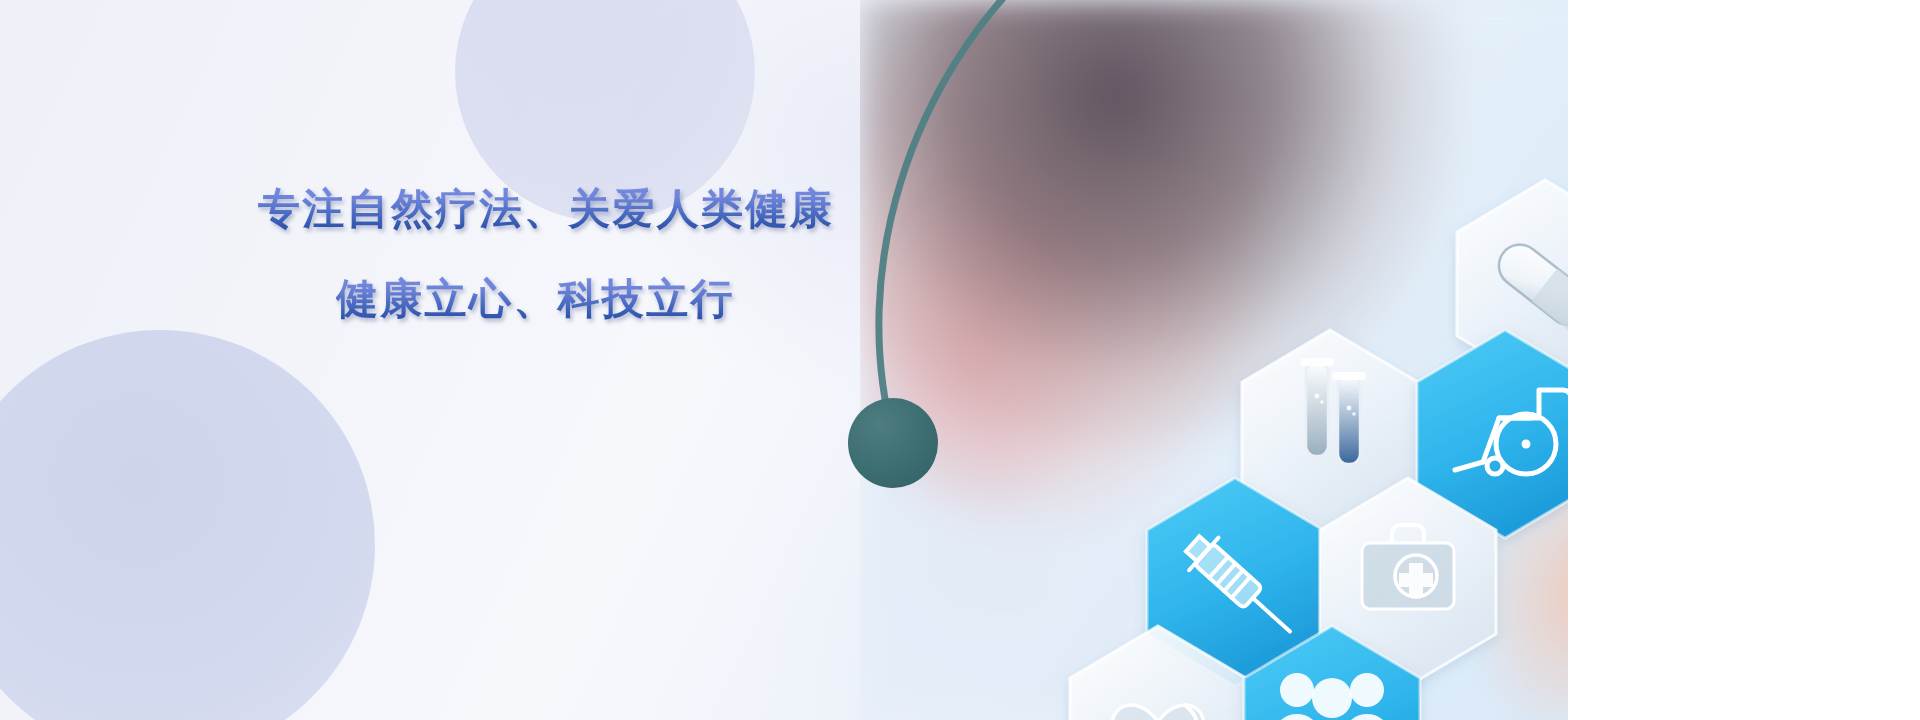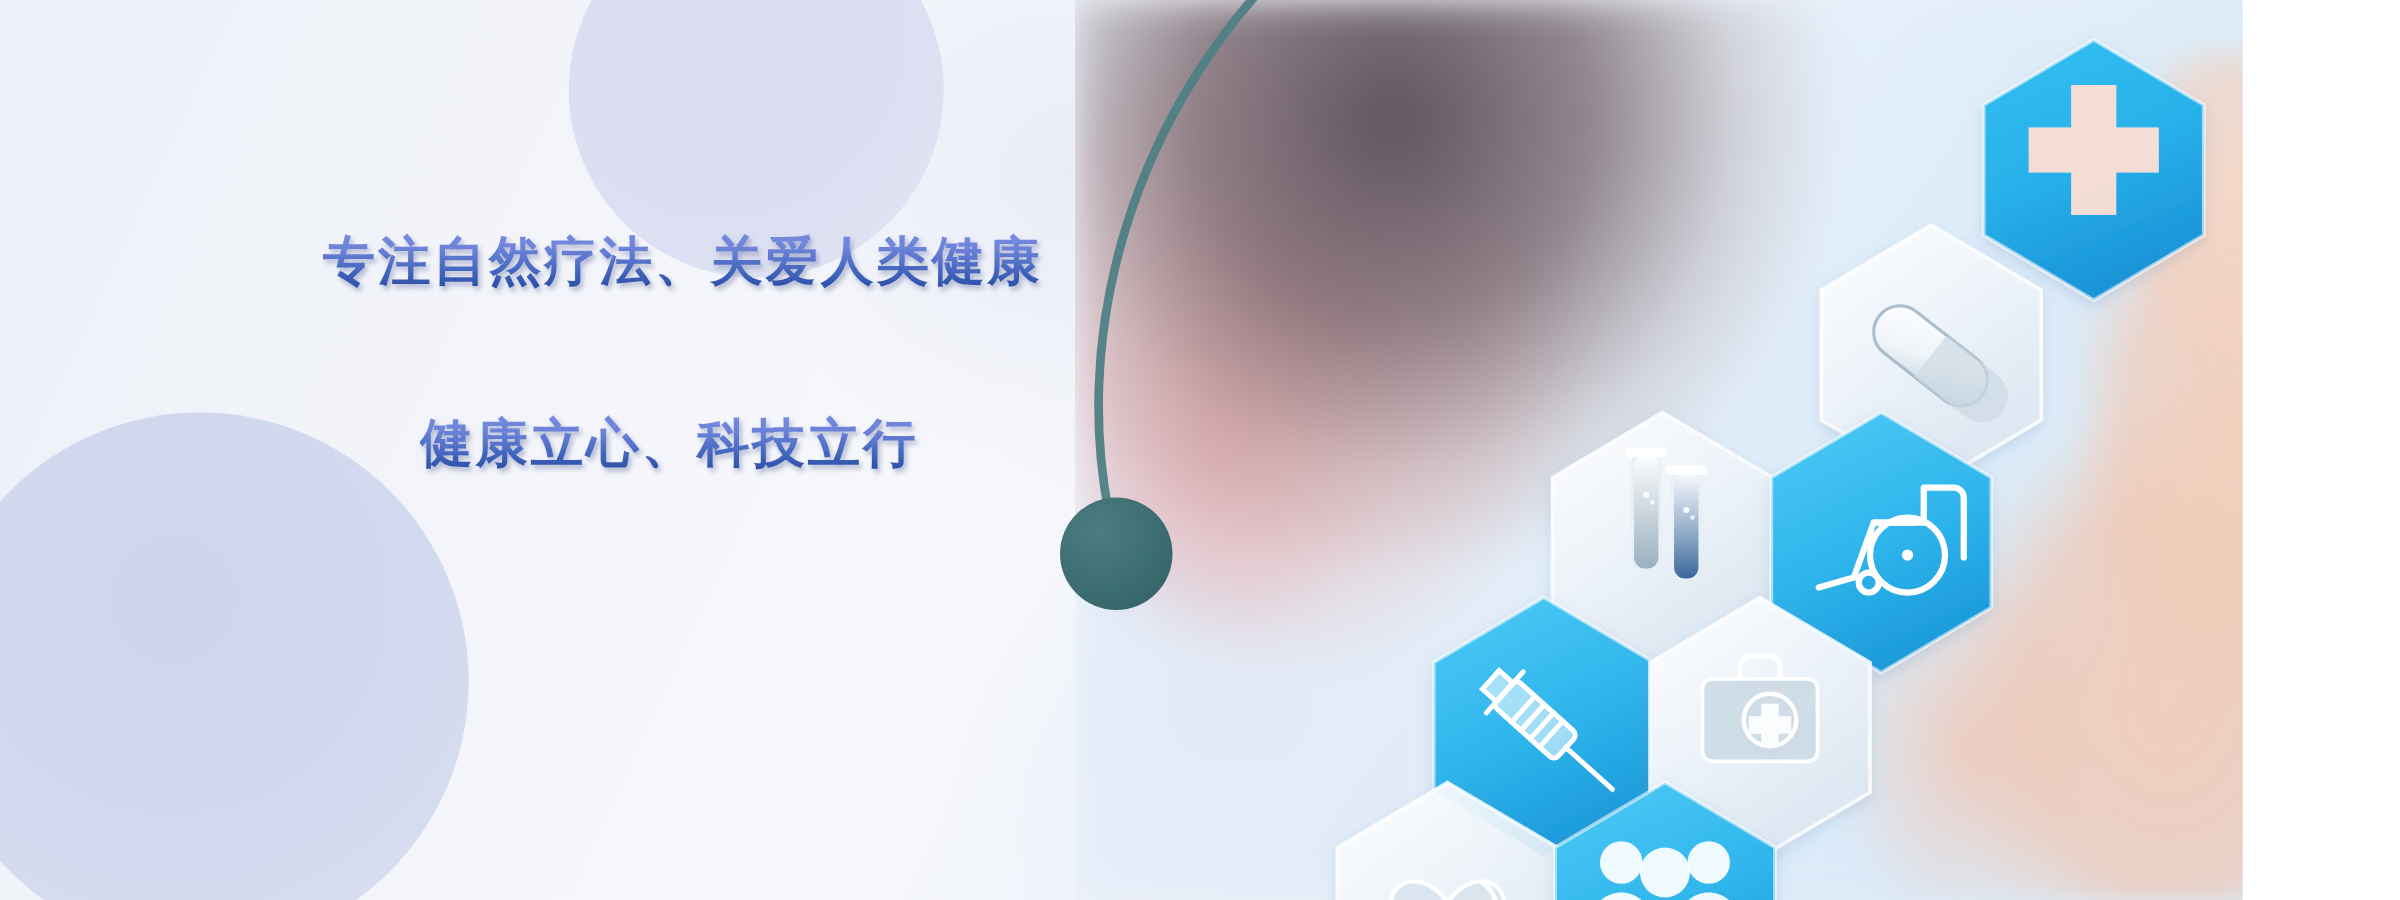--- a/index.html
+++ b/index.html
@@ -1,19 +1,19 @@
 <!DOCTYPE html>
 <html><head>
 <meta charset="utf-8">
 <style>
   html,body{margin:0;padding:0;background:#fff;}
   *{box-sizing:border-box;}
   #banner{
     position:relative;
-    width:1794px;height:720px;
+    width:1568px;height:720px;
     overflow:hidden;
     font-family:"Liberation Sans","DejaVu Sans",sans-serif;
     background:linear-gradient(115deg,#eef0f8 0%,#f2f4fa 22%,#f7f8fc 45%,#eef3fa 62%,#e3edf8 80%,#dbe9f7 100%);
   }
 
   
   .blob{position:absolute;border-radius:50%;pointer-events:none;}
   #blob-top{
     left:455px;top:-78px;width:300px;height:300px;
     background:radial-gradient(circle at 40% 35%, #d9dcf0 0%, #dadef1 55%, #e0e4f4 100%);
@@ -43,21 +43,21 @@
   .hl-line{
     font-weight:bold;
     letter-spacing:.055em;
     white-space:nowrap;
     background:linear-gradient(180deg,#7b8fe0 0%,#6d83da 30%,#3f63bb 68%,#22469f 100%);
     -webkit-background-clip:text;background-clip:text;
     -webkit-text-fill-color:transparent;color:transparent;
     filter:drop-shadow(2px 3px 2px rgba(120,130,170,.55));
   }
   #headline-line-1{font-size:42px;line-height:54px;}
-  #headline-line-2{font-size:42px;line-height:54px;margin-top:92px;margin-left:78px;}
+  #headline-line-2{font-size:42px;line-height:54px;margin-top:36px;margin-left:78px;}
 
   
   #teal-arc{position:absolute;left:790px;top:-30px;width:320px;height:560px;z-index:6;}
   #teal-dot{
     position:absolute;left:848px;top:398px;width:90px;height:90px;border-radius:50%;
     background:radial-gradient(circle at 35% 30%, #4d7d80 0%, #3c6d71 55%, #325f63 100%);
     z-index:7;
   }
 
   

